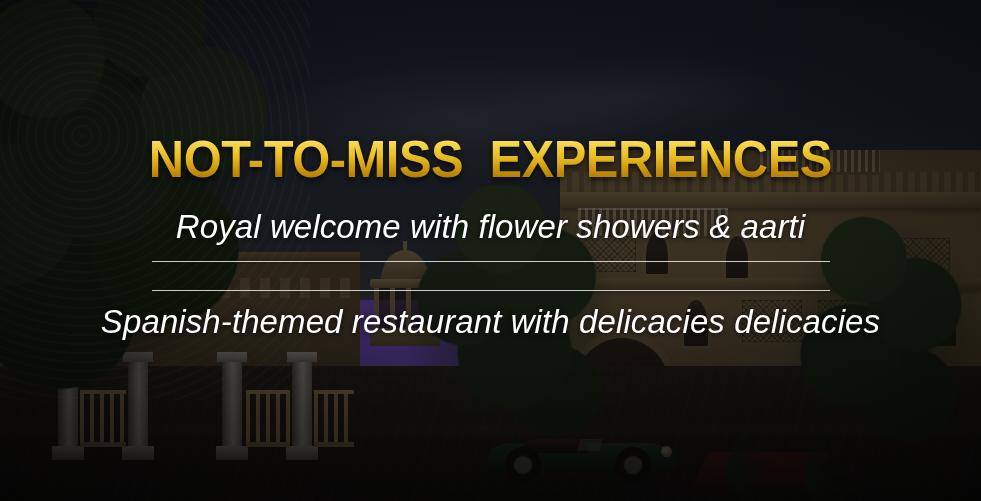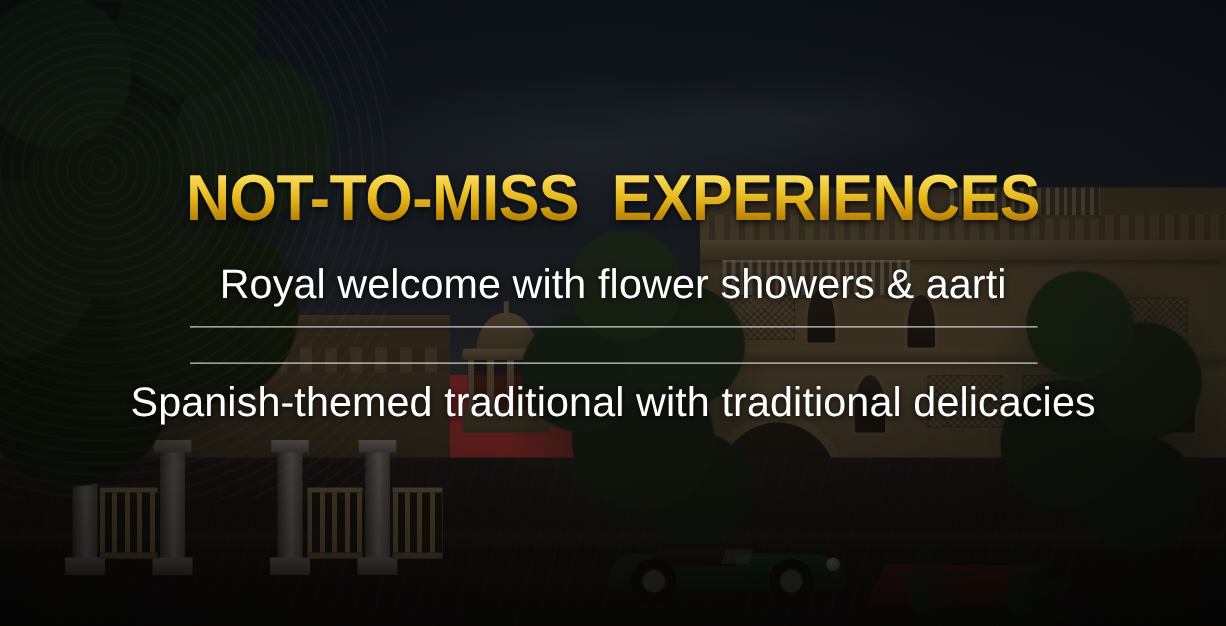--- a/index.html
+++ b/index.html
@@ -7,21 +7,21 @@
   body{
     font-family:"Liberation Sans", sans-serif;
     -webkit-font-smoothing:antialiased;
   }
 
   
   .stage{
     position:relative;
     width:981px;height:501px;
     overflow:hidden;
-    background:#ef4444;
+    background:#8b5cf6;
   }
 
   
   .photo{position:absolute;inset:0;overflow:hidden;}
 
   
   .sky{
     position:absolute;left:0;top:0;width:981px;height:300px;
     background:
       radial-gradient(ellipse 300px 90px at 470px 120px, rgba(150,160,175,.20), rgba(150,160,175,0) 70%),
@@ -309,20 +309,21 @@
   }
   .exp-line{
     color:#ffffff;
     font-size:33px;
     font-weight:300;
     line-height:1.12;
     letter-spacing:.1px;
     text-align:center;
     text-shadow:0 1px 5px rgba(0,0,0,.75);
     white-space:nowrap;
+    font-style:italic;
   }
   .divider{
     width:678px;height:1px;
     background:rgba(255,255,255,.78);
     margin:15px 0 13px;
   }
 </style>
 </head>
 <body>
 
@@ -422,16 +423,16 @@
 
     <div class="lines">
 
       <div class="exp-line">Royal welcome with flower showers &amp; aarti</div>
 
       <div class="divider"></div>
 
 
       <div class="divider"></div>
 
-      <div class="exp-line">Spanish-themed traditional with traditional delicacies</div>
+      <div class="exp-line">Spanish-themed restaurant with delicacies delicacies</div>
     </div>
   </div>
 </div>
 
 </body></html>

